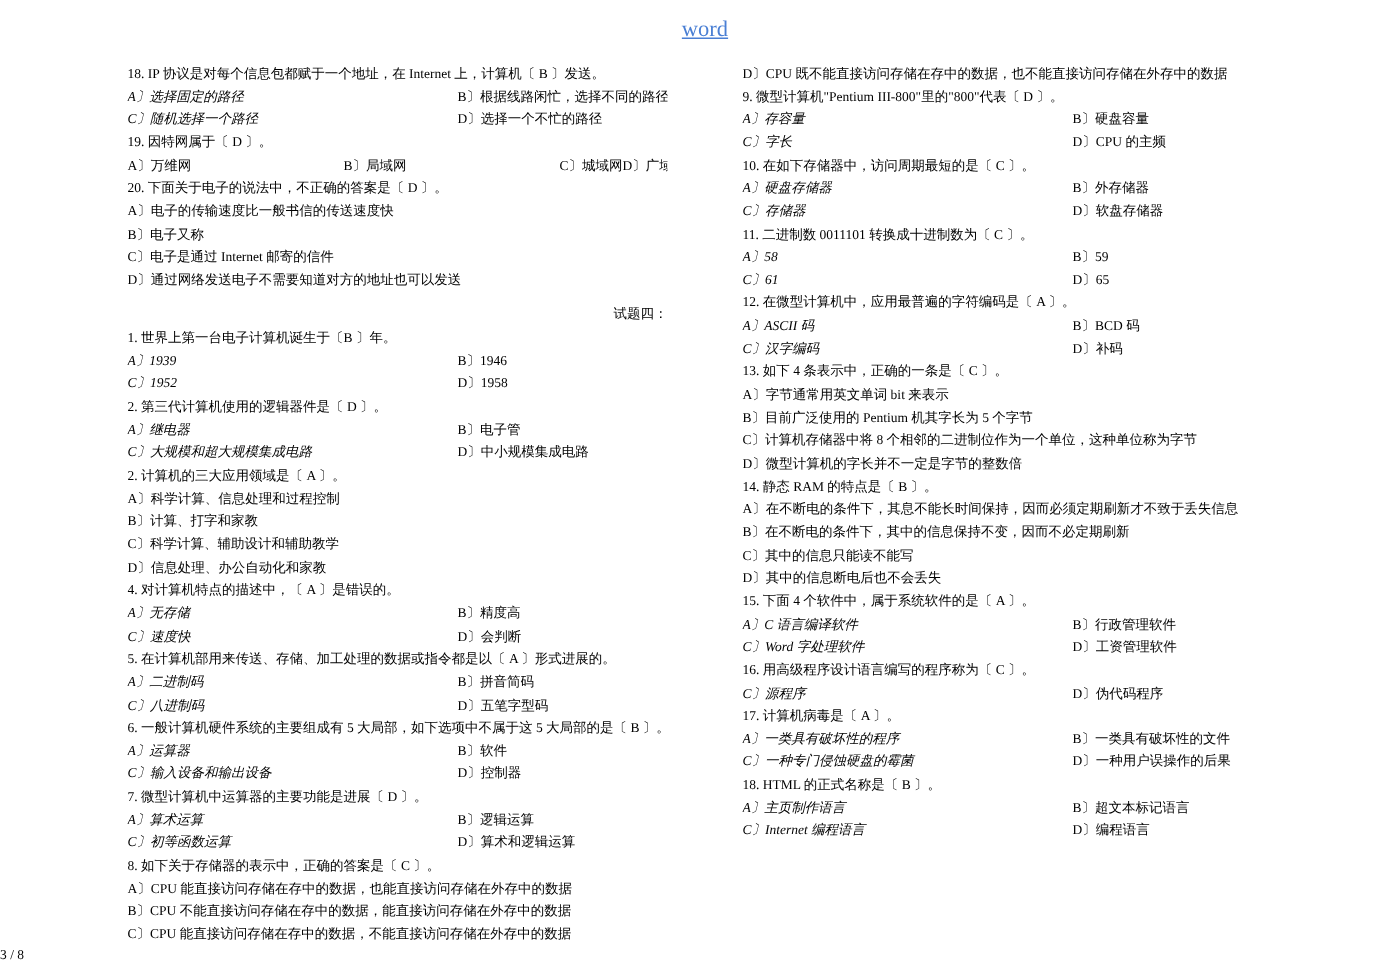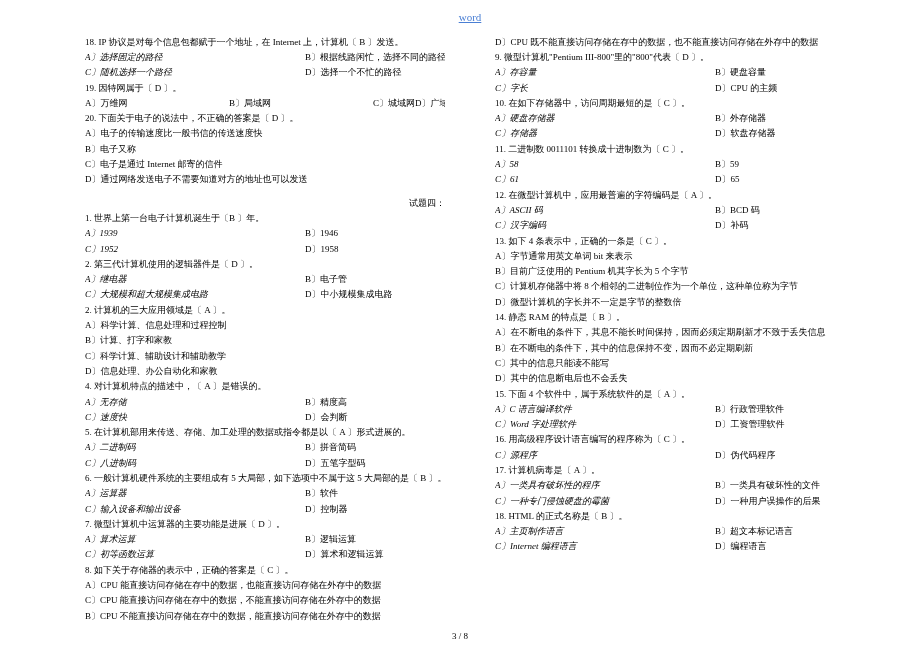--- a/index.html
+++ b/index.html
@@ -17,21 +17,21 @@
       background: #fff;
       margin: 0 auto;
       position: relative;
       box-sizing: border-box;
       padding: 8px 65px 0 85px;
     }
     .header-link {
       text-align: center;
       color: #4a7fd4;
       text-decoration: underline;
-      font-size: 11px;
+      font-size: 15px;
       margin-bottom: 8px;
     }
     .content {
       column-count: 2;
       column-gap: 50px;
       column-fill: auto;
       height: 590px;
     }
     .line {
       white-space: nowrap;
@@ -58,21 +58,21 @@
     }
     .section-label {
       margin-top: 8px;
       text-align: right;
     }
     .footer {
       position: absolute;
       bottom: 6px;
       left: 0;
       right: 0;
-      text-align: center;
+      text-align: left;
       font-size: 9px;
     }
   </style>
 </head>
 <body>
 
 <div class="page">
   <div class="header-link">word</div>
 
   <div class="content">
@@ -118,22 +118,22 @@
     <div class="line opt-pair"><span class="a">A〕运算器</span><span>B〕软件</span></div>
     <div class="line opt-pair"><span class="a">C〕输入设备和输出设备</span><span>D〕控制器</span></div>
 
     <div class="line">7.  微型计算机中运算器的主要功能是进展〔  D 〕。</div>
     <div class="line opt-pair"><span class="a">A〕算术运算</span><span>B〕逻辑运算</span></div>
     <div class="line opt-pair"><span class="a">C〕初等函数运算</span><span>D〕算术和逻辑运算</span></div>
 
     <div class="line">8.  如下关于存储器的表示中，正确的答案是〔  C 〕。</div>
     <div class="line">A〕CPU 能直接访问存储在存中的数据，也能直接访问存储在外存中的数据</div>
 
+    <div class="line">B〕CPU 不能直接访问存储在存中的数据，能直接访问存储在外存中的数据</div>
     <div class="line">C〕CPU 能直接访问存储在存中的数据，不能直接访问存储在外存中的数据</div>
-    <div class="line">B〕CPU 不能直接访问存储在存中的数据，能直接访问存储在外存中的数据</div>
     <div class="line">D〕CPU 既不能直接访问存储在存中的数据，也不能直接访问存储在外存中的数据</div>
 
     <div class="line">9.  微型计算机"Pentium III-800"里的"800"代表〔  D 〕。</div>
     <div class="line opt-pair"><span class="a">A〕存容量</span><span>B〕硬盘容量</span></div>
     <div class="line opt-pair"><span class="a">C〕字长</span><span>D〕CPU 的主频</span></div>
 
     <div class="line">10.  在如下存储器中，访问周期最短的是〔 C 〕。</div>
     <div class="line opt-pair"><span class="a">A〕硬盘存储器</span><span>B〕外存储器</span></div>
     <div class="line opt-pair"><span class="a">C〕存储器</span><span>D〕软盘存储器</span></div>
 

